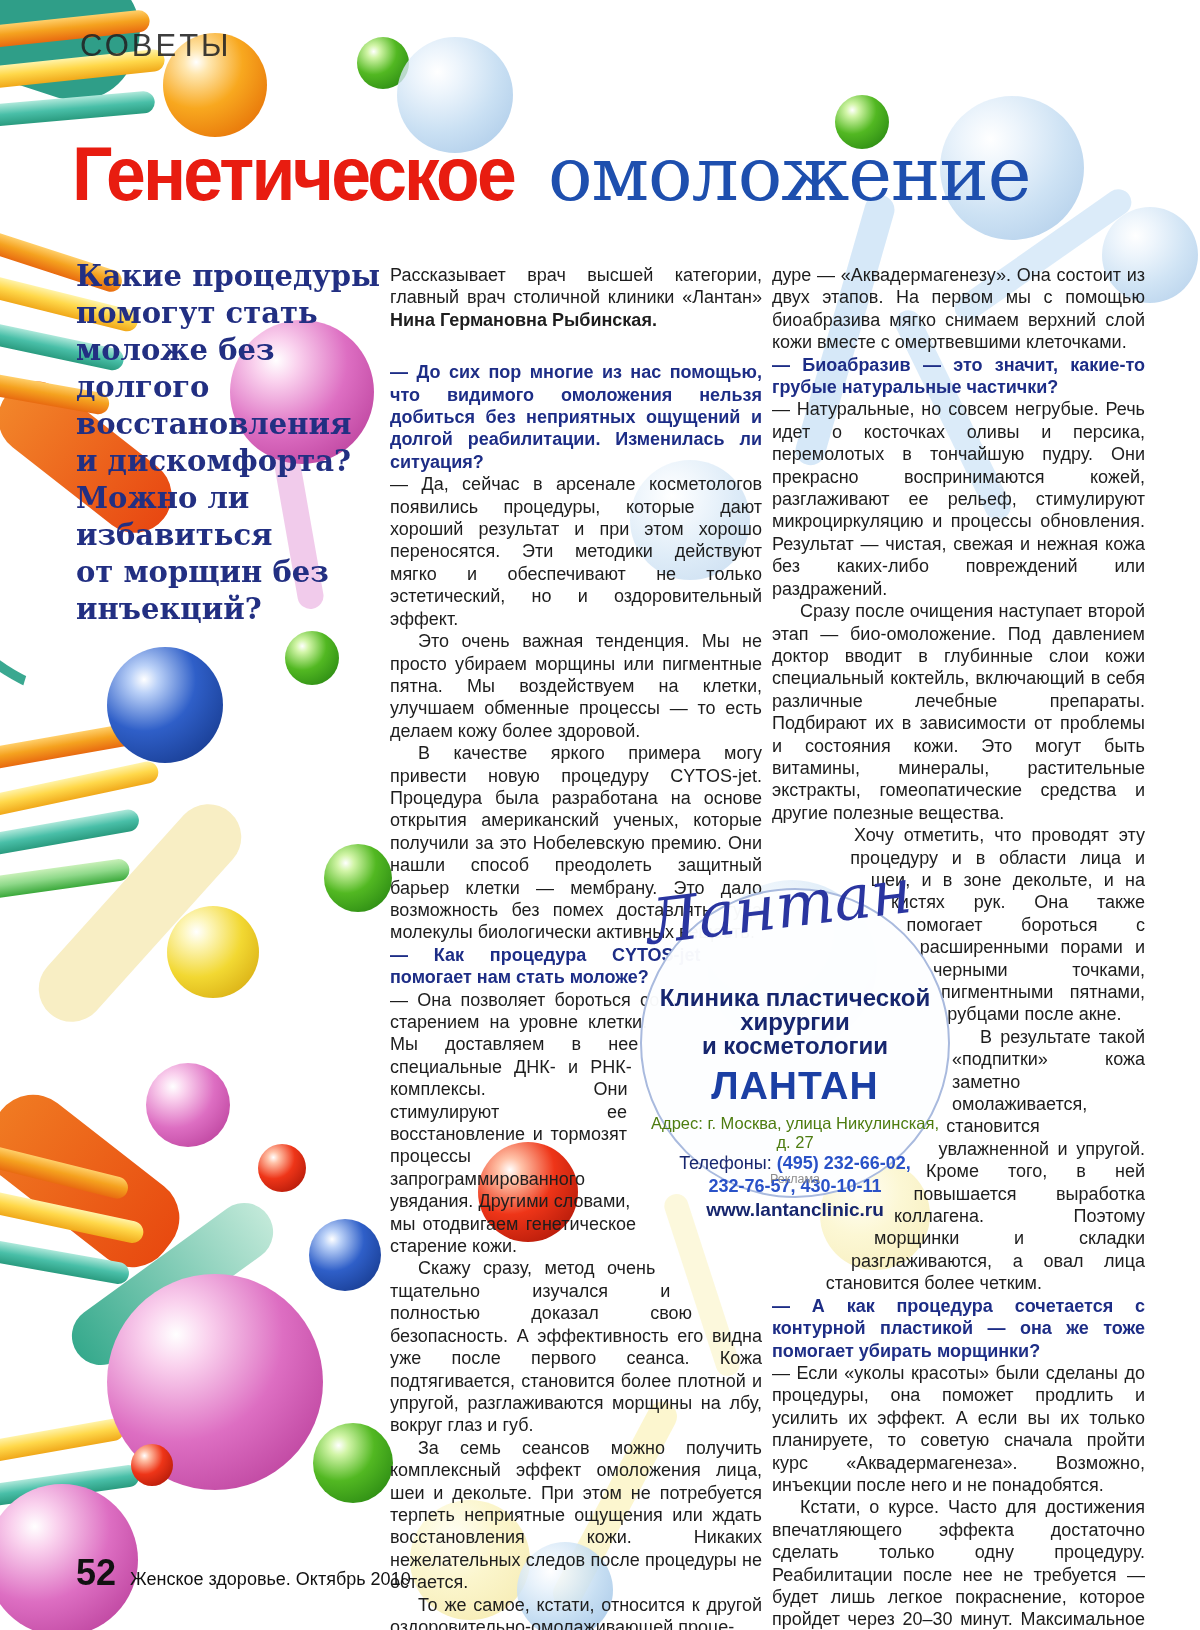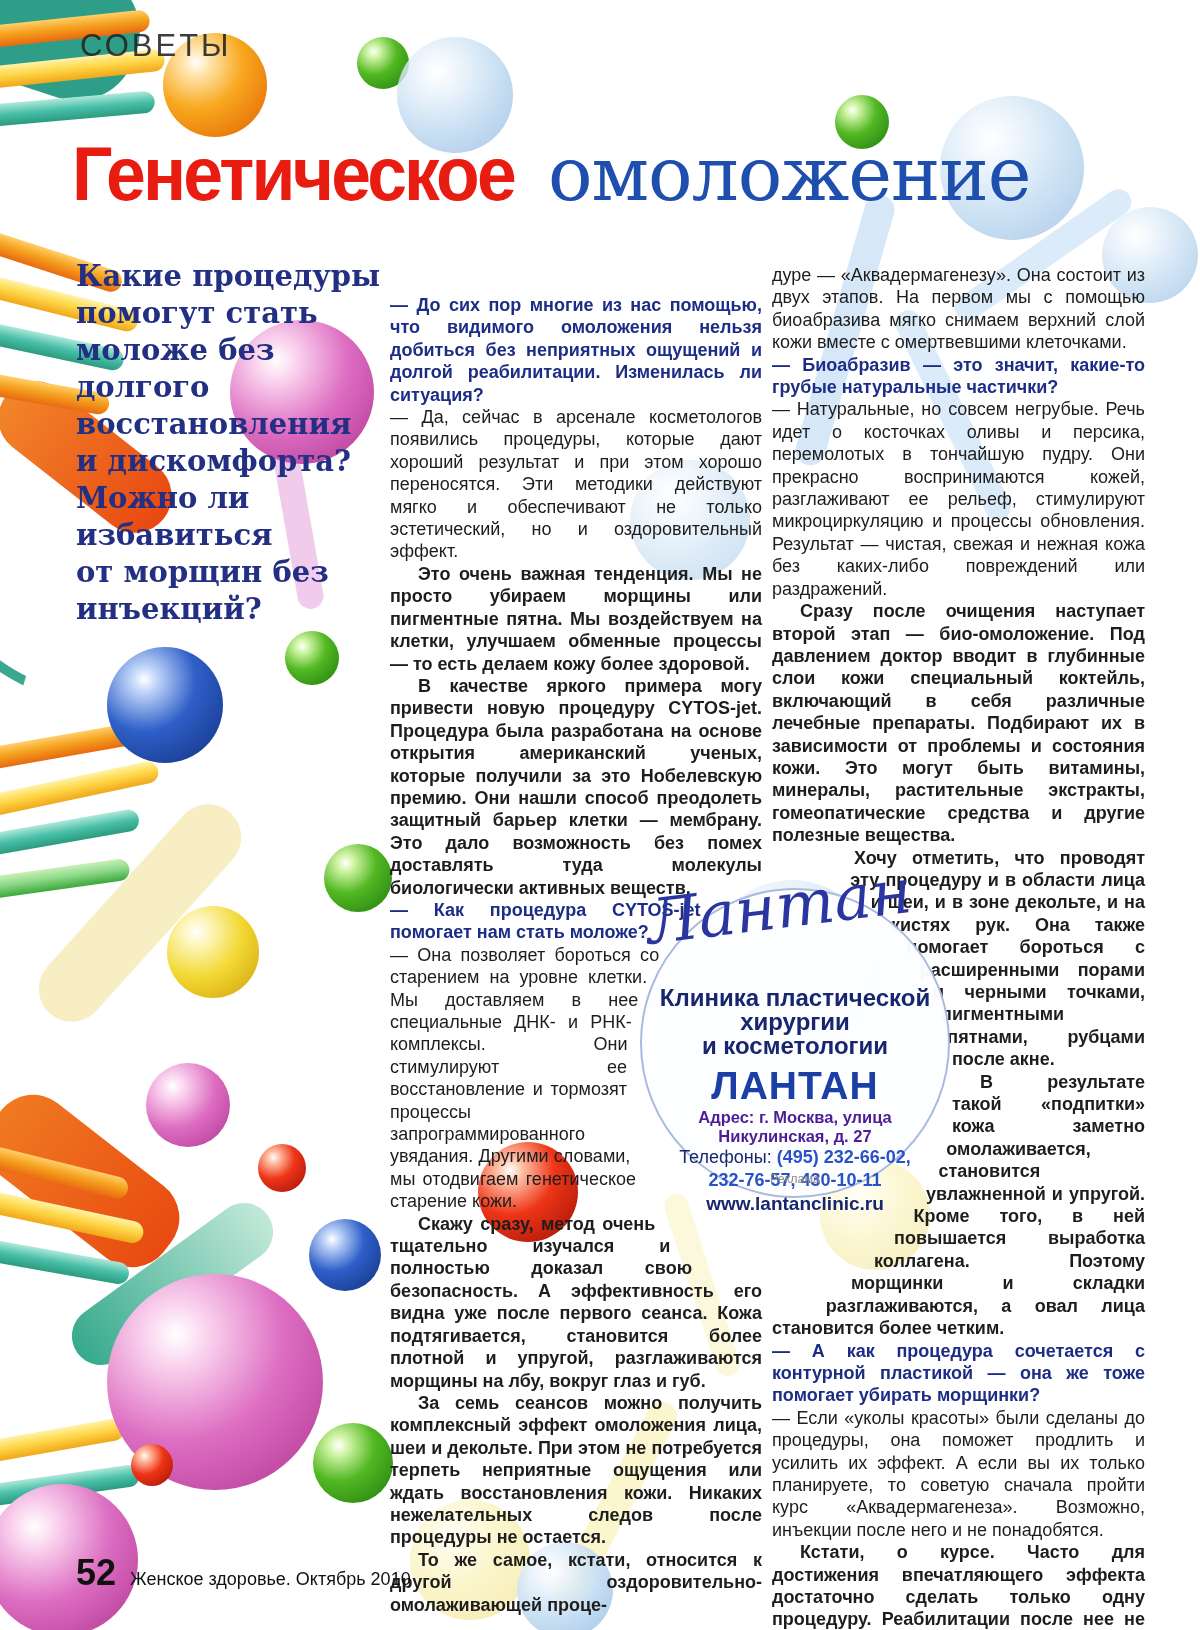--- a/index.html
+++ b/index.html
@@ -35,36 +35,36 @@
   .deck{position:absolute;left:76px;top:258px;width:305px;z-index:12;
         font-family:"DejaVu Serif","Liberation Serif",serif;font-weight:bold;
         font-size:29px;line-height:37px;color:#222f82;white-space:pre-line;}
   
   .col{position:absolute;top:264px;z-index:11;font-size:18px;line-height:22.4px;color:#1d1d1d;
        text-align:justify;}
   .col1{left:390px;width:372px;height:1300px;}
   .col2{left:772px;width:373px;height:1340px;}
   .col p{margin:0;}
   .gap{margin-top:30px !important;}
-  .indent{text-indent:28px;font-weight:bold;}
+  .indent{text-indent:28px;}
   .q{font-weight:bold;color:#1d2d86;}
   .spacer-r{float:right;width:135px;height:380px;
             shape-outside:ellipse(132px 185px at 138px 51%);shape-margin:8px;}
   .spacer-l{float:left;width:180px;height:460px;shape-margin:7px;
             shape-outside:polygon(0 0,18px 0,70px 10%,120px 22%,158px 36%,176px 50%,178px 54%,164px 66%,136px 77%,100px 86%,62px 94%,28px 100%,0 100%);}
   
   .ad{position:absolute;left:640px;top:888px;width:306px;height:306px;z-index:20;
       border:2px solid #a9bade;border-radius:50%;background:rgba(253,254,255,.97);text-align:center;}
   .ad-logo{position:absolute;top:-20px;left:50%;transform:translateX(-56%) rotate(-7deg);
            font-family:"DejaVu Serif","Liberation Serif",serif;font-style:italic;font-size:62px;
            color:#2a35a0;z-index:21;white-space:nowrap;}
   .ad-inner{position:absolute;left:0;right:0;top:96px;}
   .clinic{font-weight:bold;color:#17266e;font-size:24px;line-height:24px;}
   .ad-name{font-weight:bold;color:#1b3fa4;font-size:39px;line-height:44px;margin-top:6px;letter-spacing:1px;}
-  .ad-addr{font-weight:bold;color:#4c1d95;font-size:16.5px;margin-top:0;}
+  .ad-addr{font-weight:normal;color:#4d7c0f;font-size:16.5px;margin-top:6px;}
   .ad-ph{color:#17266e;font-size:18px;line-height:23px;}
   .ad-ph b{color:#2a52c8;}
   .ad-web{font-weight:bold;color:#17266e;font-size:19px;margin-top:1px;}
   .ad-mark{position:absolute;left:50%;transform:translateX(-50%);top:282px;font-size:12.5px;color:#8d8d8d;}
   
   .footer{position:absolute;left:76px;top:1552px;z-index:12;display:flex;align-items:baseline;gap:14px;}
   .pageno{font-size:36px;font-weight:bold;color:#111;}
   .mag{font-size:18px;color:#111;}
 </style>
 </head>
@@ -143,20 +143,22 @@
   <div class="deck">Какие процедуры
 помогут стать
 моложе без долгого
 восстановления
 и дискомфорта?
 Можно ли избавиться
 от морщин без
 инъекций?</div>
 
   <div class="col col1">
+    <p class="intro"><span>Рассказывает врач высшей категории, главный врач столичной клиники «Лантан»</span>
+       <strong>Нина Германовна Рыбинская.</strong></p>
     <p class="q gap">— До сих пор многие из нас помощью, что видимого омоложения нельзя добиться без неприятных ощущений и долгой реабилитации. Изменилась ли ситуация?</p>
     <p>— Да, сейчас в арсенале косметологов появились процедуры, которые дают хороший результат и при этом хорошо переносятся. Эти методики действуют мягко и обеспечивают не только эстетический, но и оздоровительный эффект.</p>
     <p class="indent">Это очень важная тенденция. Мы не просто убираем морщины или пигментные пятна. Мы воздействуем на клетки, улучшаем обменные процессы — то есть делаем кожу более здоровой.</p>
     <p class="indent">В качестве яркого примера могу привести новую процедуру CYTOS-jet. Процедура была разработана на основе открытия американский ученых, которые получили за это Нобелевскую премию. Они нашли способ преодолеть защитный барьер клетки — мембрану. Это дало возможность без помех доставлять туда молекулы биологически активных веществ.</p>
     <div class="spacer-r"></div>
     <p class="q">— Как процедура CYTOS-jet помогает нам стать моложе?</p>
     <p>— Она позволяет бороться со старением на уровне клетки. Мы доставляем в нее специальные ДНК- и РНК-комплексы. Они стимулируют ее восстановление и тормозят процессы запрограммированного увядания. Другими словами, мы отодвигаем генетическое старение кожи.</p>
     <p class="indent">Скажу сразу, метод очень тщательно изучался и полностью доказал свою безопасность. А эффективность его видна уже после первого сеанса. Кожа подтягивается, становится более плотной и упругой, разглаживаются морщины на лбу, вокруг глаз и губ.</p>
     <p class="indent">За семь сеансов можно получить комплексный эффект омоложения лица, шеи и декольте. При этом не потребуется терпеть неприятные ощущения или ждать восстановления кожи. Никаких нежелательных следов после процедуры не остается.</p>
     <p class="indent">То же самое, кстати, относится к другой оздоровительно-омолаживающей проце-</p>

